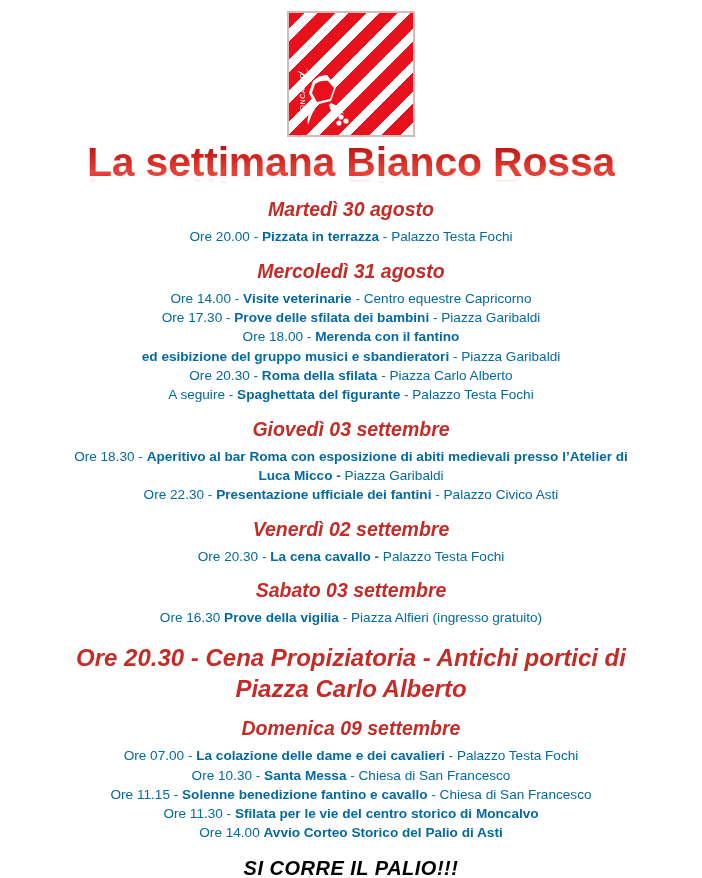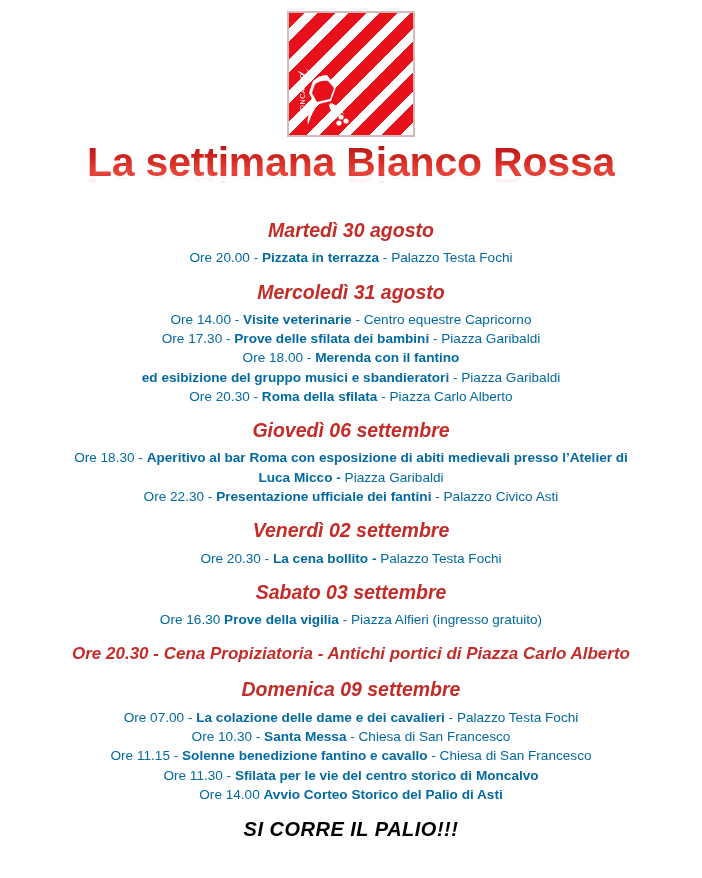--- a/index.html
+++ b/index.html
@@ -118,21 +118,21 @@
     color: #0369a1;
     padding: 0 28px;
   }
   .entry b { font-weight: bold; }
 
   
   .highlight {
     color: #c42c28;
     font-weight: bold;
     font-style: italic;
-    font-size: 17px;
+    font-size: 24px;
     line-height: 1.3;
     margin: 14px auto 4px auto;
     padding: 0 60px;
   }
 
   .finale {
     font-weight: bold;
     font-style: italic;
     font-size: 20px;
     color: #000000;
@@ -178,34 +178,35 @@
           </div>
         </div>
         <div class="day">
           <div class="day-heading">Mercoledì 31 agosto</div>
           <div>
             <div class="entry"><span>Ore 14.00 - </span><b>Visite veterinarie</b><span> - Centro equestre Capricorno</span></div>
             <div class="entry"><span>Ore 17.30 - </span><b>Prove delle sfilata dei bambini</b><span> - Piazza Garibaldi</span></div>
             <div class="entry"><span>Ore 18.00 - </span><b>Merenda con il fantino</b><span></span></div>
             <div class="entry"><span></span><b>ed esibizione del gruppo musici e sbandieratori</b><span> - Piazza Garibaldi</span></div>
             <div class="entry"><span>Ore 20.30 - </span><b>Roma della sfilata</b><span> - Piazza Carlo Alberto</span></div>
-          </div>
-        </div>
-        <div class="day">
-          <div class="day-heading">Giovedì 06 settembre</div>
+            <div class="entry"><span>A seguire - </span><b>Spaghettata del figurante</b><span> - Palazzo Testa Fochi</span></div>
+          </div>
+        </div>
+        <div class="day">
+          <div class="day-heading">Giovedì 03 settembre</div>
           <div>
             <div class="entry"><span>Ore 18.30 - </span><b>Aperitivo al bar Roma con esposizione di abiti medievali presso l’Atelier di</b><span></span></div>
             <div class="entry"><span></span><b>Luca Micco - </b><span> Piazza Garibaldi</span></div>
             <div class="entry"><span>Ore 22.30 - </span><b>Presentazione ufficiale dei fantini</b><span> - Palazzo Civico Asti</span></div>
           </div>
         </div>
         <div class="day">
           <div class="day-heading">Venerdì 02 settembre</div>
           <div>
-            <div class="entry"><span>Ore 20.30 - </span><b>La cena bollito - </b><span>Palazzo Testa Fochi</span></div>
+            <div class="entry"><span>Ore 20.30 - </span><b>La cena cavallo - </b><span>Palazzo Testa Fochi</span></div>
           </div>
         </div>
         <div class="day">
           <div class="day-heading">Sabato 03 settembre</div>
           <div>
             <div class="entry"><span>Ore 16.30 </span><b>Prove della vigilia</b><span> - Piazza Alfieri (ingresso gratuito)</span></div>
           </div>
         </div>
       </div>
 

